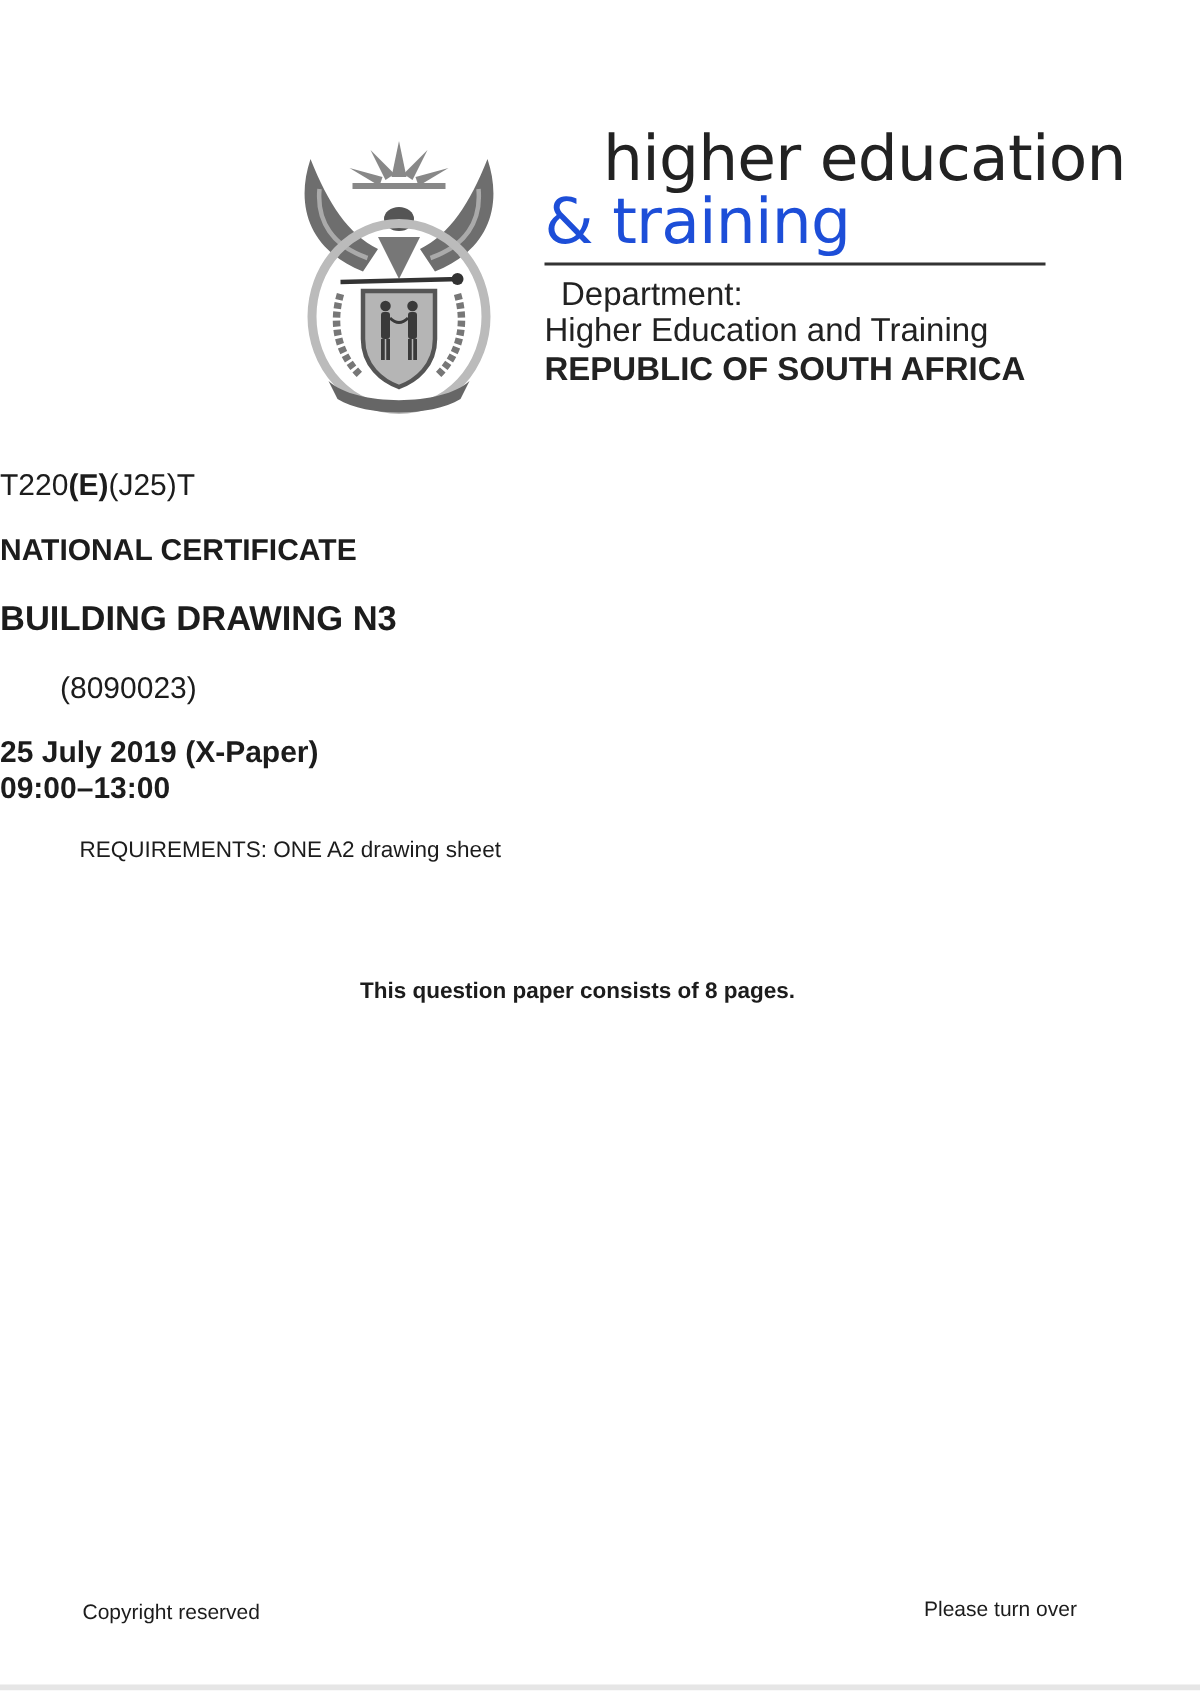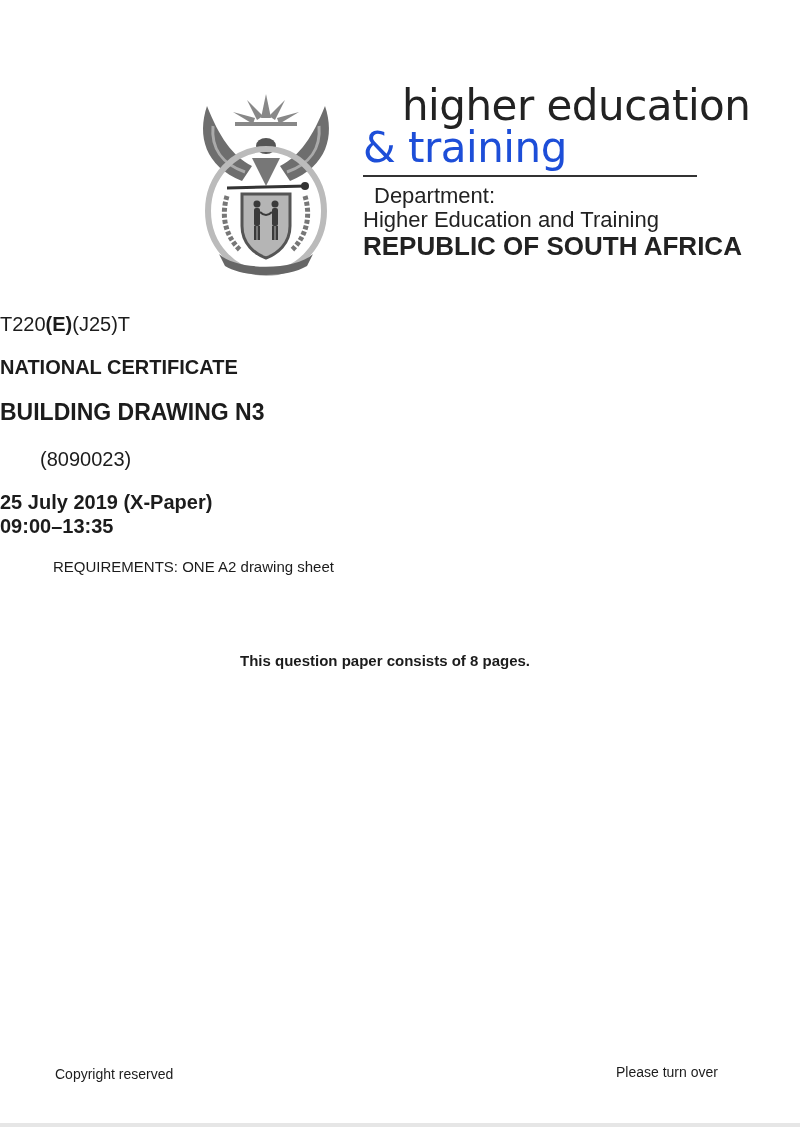--- a/index.html
+++ b/index.html
@@ -5,21 +5,21 @@
   html, body { margin: 0; padding: 0; }
   body { width: 800px; height: 1127px; background: #ffffff; position: relative; overflow: hidden;
          font-family: "Liberation Sans", sans-serif; color: #1c1c1c; }
   .abs { position: absolute; }
   .logo-emblem { left: 197px; top: 86px; width: 138px; height: 190px; }
   .brand-1 { left: 363px; top: 84px; font-family: "DejaVu Sans", sans-serif; font-size: 42px; line-height: 44px; color: #222; letter-spacing: -0.5px; margin-left: 39px; }
   .brand-2 { left: 363px; top: 126px; font-family: "DejaVu Sans", sans-serif; font-size: 42px; line-height: 44px; color: #1d4ed8; letter-spacing: -0.5px; }
   .brand-rule { left: 363px; top: 175px; width: 334px; height: 2px; background: #333; }
   .dept-1 { left: 374px; top: 184px; font-size: 22px; line-height: 24px; color: #222; }
   .dept-2 { left: 363px; top: 208px; font-size: 22px; line-height: 24px; color: #222; }
-  .dept-3 { left: 363px; top: 233px; font-size: 26px; line-height: 26px; font-weight: bold; color: #222; }
+  .dept-3 { left: 363px; top: 233px; font-size: 22px; line-height: 26px; font-weight: bold; color: #222; }
   .center { left: 0; width: 770px; text-align: left; }
   .code { top: 313px; font-size: 20px; }
   .cert { top: 356px; font-size: 20px; font-weight: bold; }
   .subject { top: 399px; font-size: 23px; font-weight: bold; }
   .number { top: 448px; font-size: 20px; padding-left: 40px; }
   .date { top: 490px; font-size: 20px; font-weight: bold; line-height: 24px; }
   .time { top: 514px; font-size: 20px; font-weight: bold; line-height: 24px; }
   .req { left: 53px; top: 558px; font-size: 15px; font-weight: normal; }
   .pages { left: 0; width: 770px; text-align: center; top: 632px; font-size: 15px; font-weight: bold; margin-top: 20px; }
   .foot-l { left: 55px; top: 1066px; font-size: 14px; }
@@ -80,20 +80,20 @@
 <div class="abs dept-2">Higher Education and Training</div>
 <div class="abs dept-3">REPUBLIC OF SOUTH AFRICA</div>
 
 <div class="abs center code">
   <span>T220</span><b>(E)</b><span>(J25)T</span>
 </div>
 <div class="abs center cert">NATIONAL CERTIFICATE</div>
 <div class="abs center subject">BUILDING DRAWING N3</div>
 <div class="abs center number">(8090023)</div>
 <div class="abs center date">25 July 2019 (X-Paper)</div>
-<div class="abs center time">09:00–13:35</div>
+<div class="abs center time">09:00–13:00</div>
 
 <div class="abs req">REQUIREMENTS: ONE A2 drawing sheet</div>
 <div class="abs pages">This question paper consists of 8 pages.</div>
 
 <div class="abs foot-l">Copyright reserved</div>
 <div class="abs foot-r">Please turn over</div>
 <div class="abs bottom-edge"></div>
 
 </body></html>

